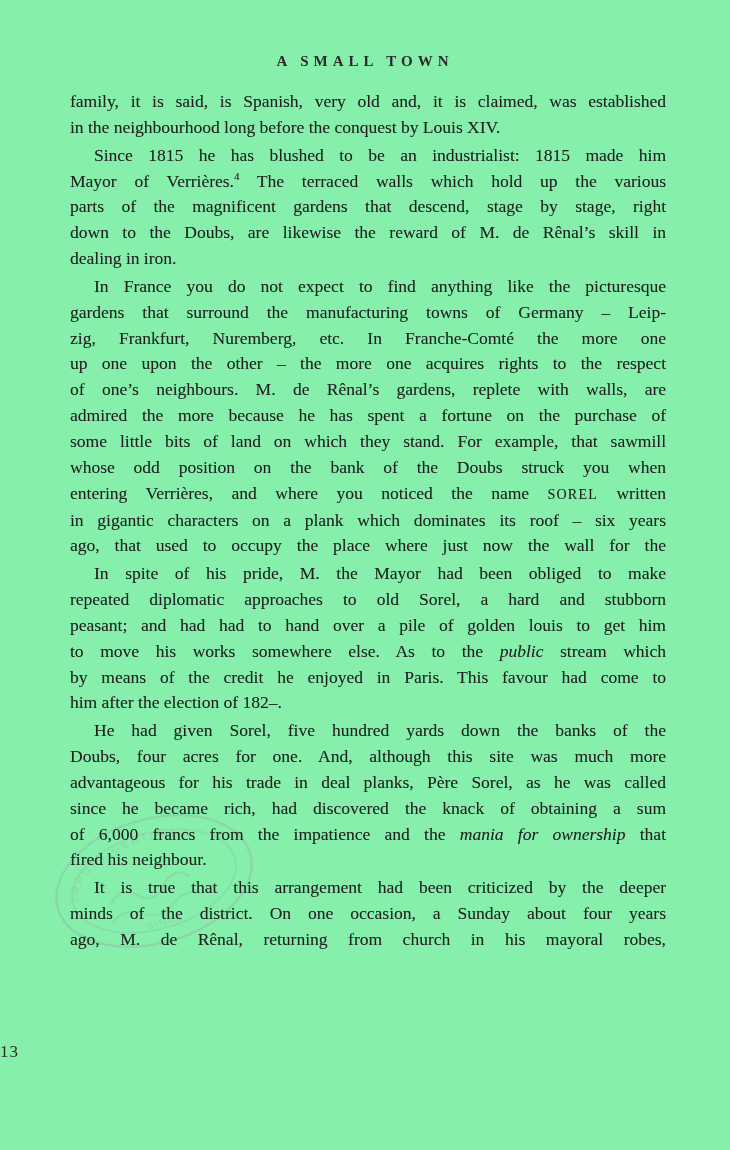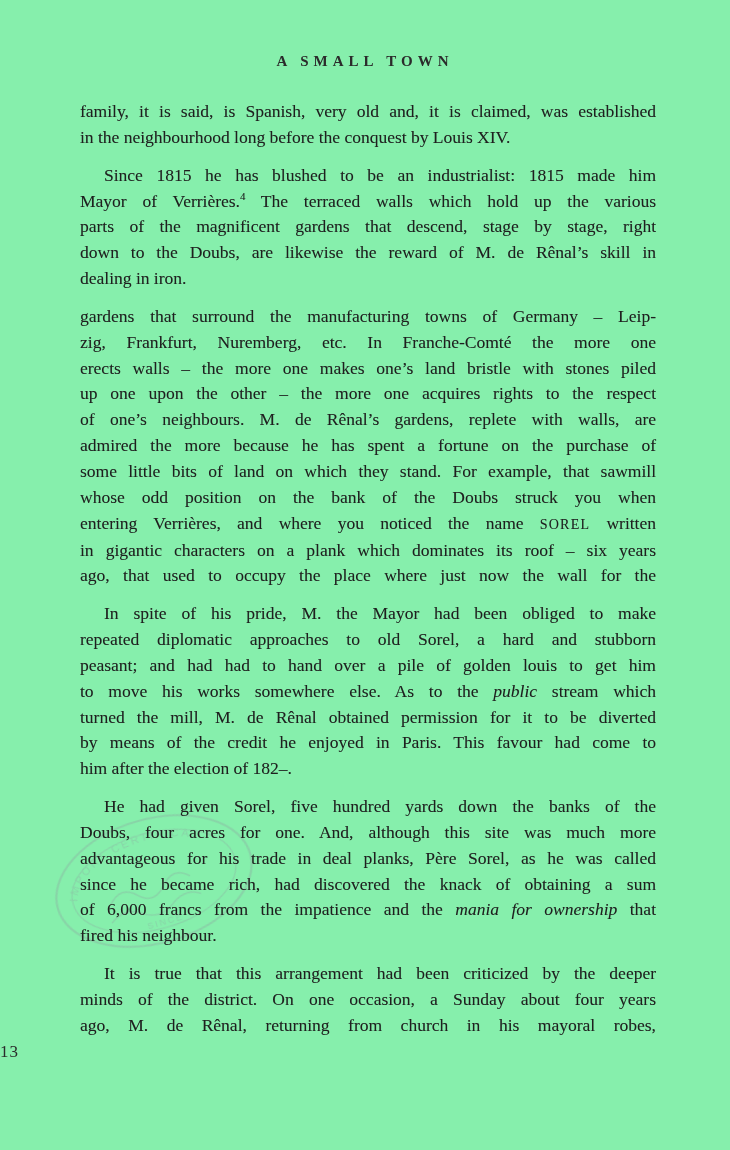--- a/index.html
+++ b/index.html
@@ -26,21 +26,21 @@
   }
   .text-block {
     position: absolute;
     left: 68px;
     top: 87px;
     width: 600px;
     font-size: 17.5px;
     line-height: 25.85px;
     text-shadow: 0.2px 0.2px 0 rgba(0,0,0,0.25);
   }
-  .para { margin: 12px; }
+  .para { margin: 2px; }
   .line { text-align: justify; text-align-last: justify; }
   .line.flush { text-align-last: left; }
   .line.indent { text-indent: 24px; }
   .it { font-style: italic; }
   .sc { font-size: 0.8em; letter-spacing: 1.2px; }
   .sup { font-size: 0.62em; vertical-align: super; line-height: 0; }
   .page-number {
     position: absolute;
     top: 1042px;
     left: 0;
@@ -89,38 +89,37 @@
         <div class="line flush"><span>in the neighbourhood long before the conquest by Louis XIV.</span></div>
       </div>
       <div class="para">
         <div class="line indent"><span>Since 1815 he has blushed to be an industrialist: 1815 made him</span></div>
         <div class="line"><span>Mayor of Verrières.</span><span class="sup">4</span><span> The terraced walls which hold up the various</span></div>
         <div class="line"><span>parts of the magnificent gardens that descend, stage by stage, right</span></div>
         <div class="line"><span>down to the Doubs, are likewise the reward of M. de Rênal’s skill in</span></div>
         <div class="line flush"><span>dealing in iron.</span></div>
       </div>
       <div class="para">
+        <div class="line indent"><span>In France you do not expect to find anything like the picturesque</span></div>
         <div class="line"><span>gardens that surround the manufacturing towns of Germany – Leip-</span></div>
         <div class="line"><span>zig, Frankfurt, Nuremberg, etc. In Franche-Comté the more one</span></div>
-        <div class="line"><span>erects walls – the more one makes one’s land bristle with stones piled</span></div>
         <div class="line"><span>up one upon the other – the more one acquires rights to the respect</span></div>
         <div class="line"><span>of one’s neighbours. M. de Rênal’s gardens, replete with walls, are</span></div>
         <div class="line"><span>admired the more because he has spent a fortune on the purchase of</span></div>
         <div class="line"><span>some little bits of land on which they stand. For example, that sawmill</span></div>
         <div class="line"><span>whose odd position on the bank of the Doubs struck you when</span></div>
         <div class="line"><span>entering Verrières, and where you noticed the name </span><span class="sc">SOREL</span><span> written</span></div>
         <div class="line"><span>in gigantic characters on a plank which dominates its roof – six years</span></div>
         <div class="line"><span>ago, that used to occupy the place where just now the wall for the</span></div>
       </div>
       <div class="para">
         <div class="line indent"><span>In spite of his pride, M. the Mayor had been obliged to make</span></div>
         <div class="line"><span>repeated diplomatic approaches to old Sorel, a hard and stubborn</span></div>
         <div class="line"><span>peasant; and had had to hand over a pile of golden louis to get him</span></div>
         <div class="line"><span>to move his works somewhere else. As to the </span><span class="it">public</span><span> stream which</span></div>
-        <div class="line"><span>turned the mill, M. de Rênal obtained permission for it to be diverted</span></div>
         <div class="line"><span>by means of the credit he enjoyed in Paris. This favour had come to</span></div>
         <div class="line flush"><span>him after the election of 182–.</span></div>
       </div>
       <div class="para">
         <div class="line indent"><span>He had given Sorel, five hundred yards down the banks of the</span></div>
         <div class="line"><span>Doubs, four acres for one. And, although this site was much more</span></div>
         <div class="line"><span>advantageous for his trade in deal planks, Père Sorel, as he was called</span></div>
         <div class="line"><span>since he became rich, had discovered the knack of obtaining a sum</span></div>
         <div class="line"><span>of 6,000 francs from the impatience and the </span><span class="it">mania for ownership</span><span> that</span></div>
         <div class="line flush"><span>fired his neighbour.</span></div>

